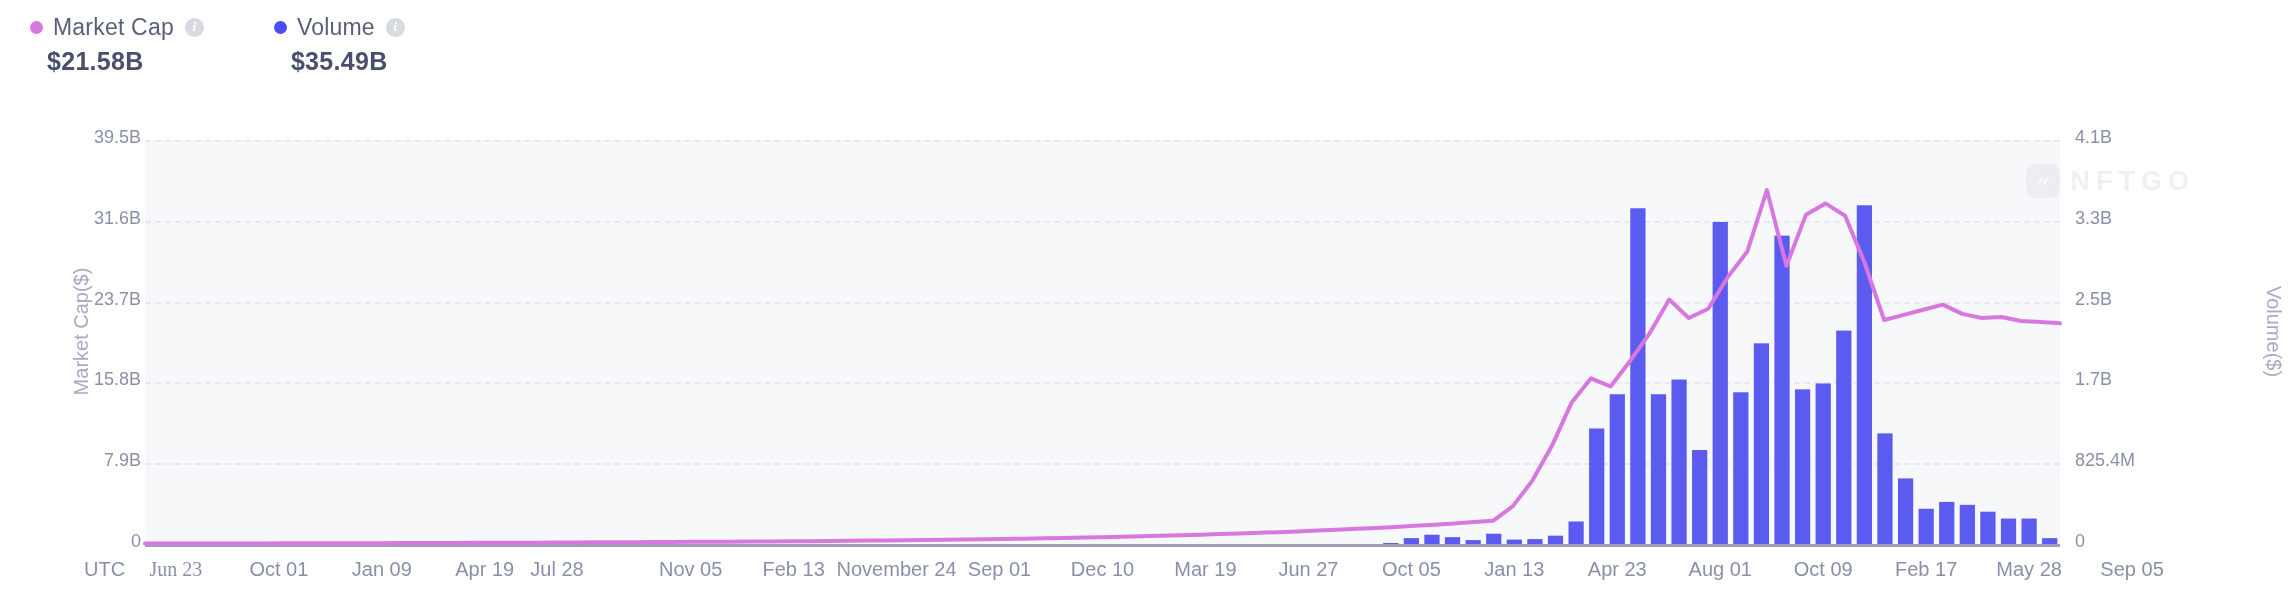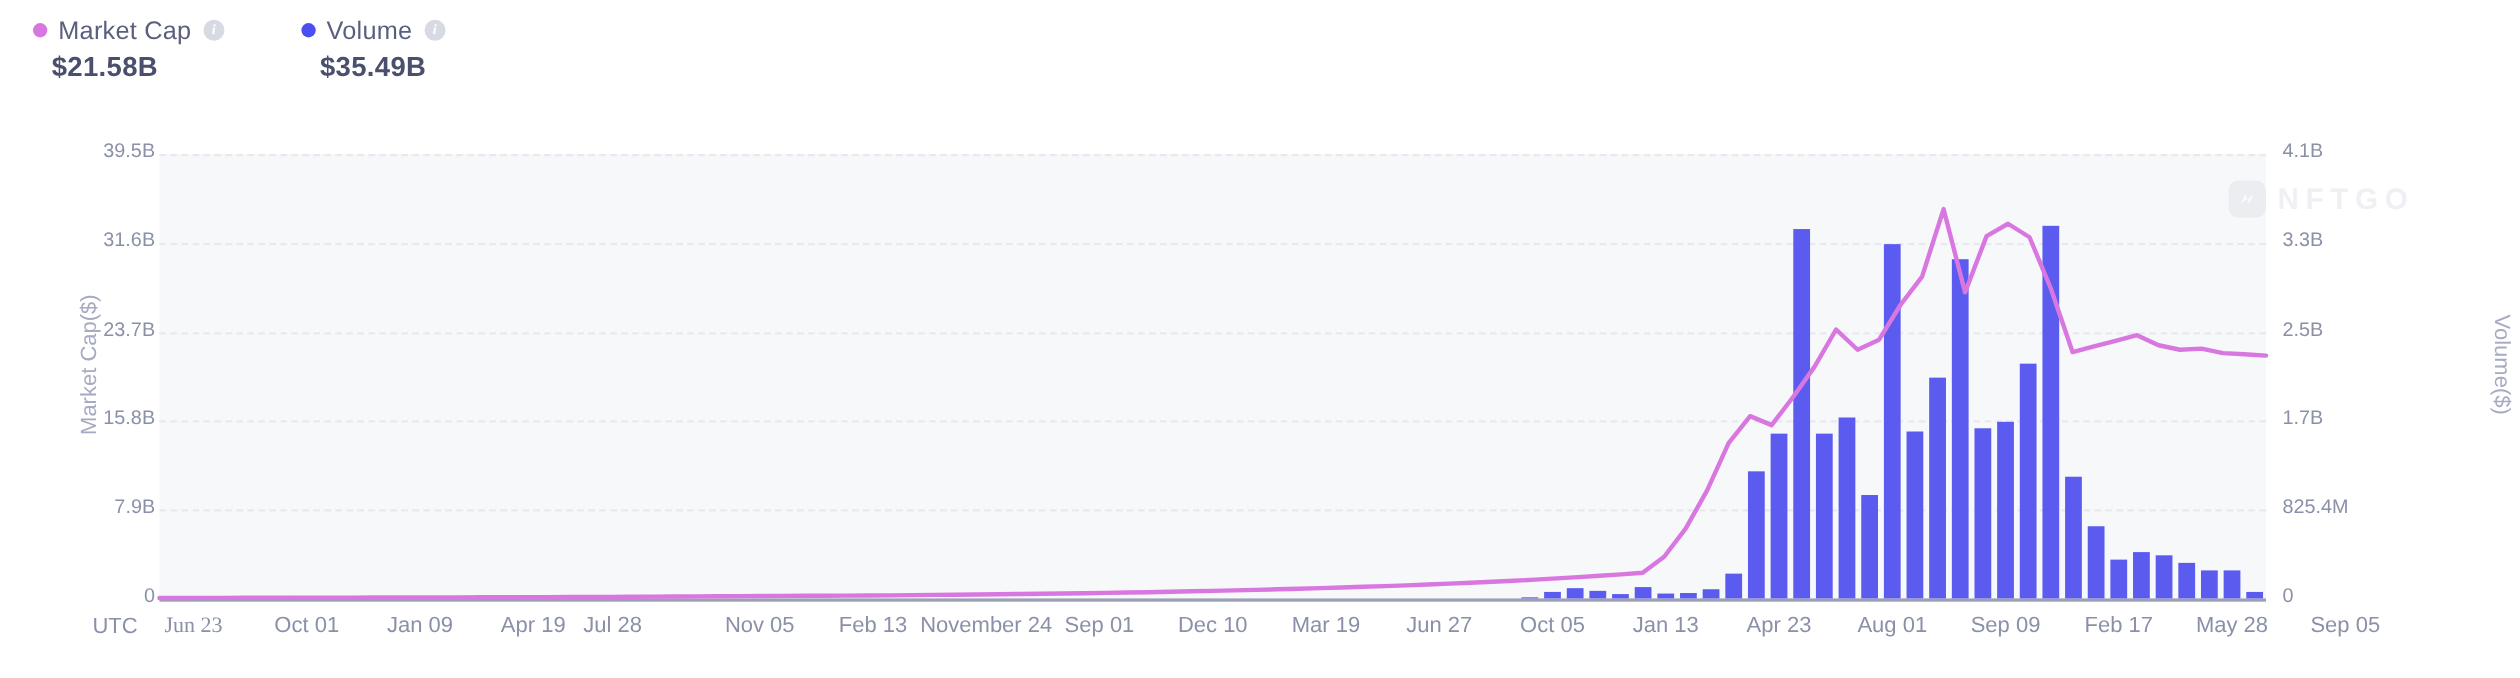--- a/index.html
+++ b/index.html
@@ -120,21 +120,21 @@
         <div class="xtick" style="left: 793.629px;">Feb 13</div>
         <div class="xtick" style="left: 896.586px;">November 24</div>
         <div class="xtick" style="left: 999.543px;">Sep 01</div>
         <div class="xtick" style="left: 1102.5px;">Dec 10</div>
         <div class="xtick" style="left: 1205.46px;">Mar 19</div>
         <div class="xtick" style="left: 1308.41px;">Jun 27</div>
         <div class="xtick" style="left: 1411.37px;">Oct 05</div>
         <div class="xtick" style="left: 1514.33px;">Jan 13</div>
         <div class="xtick" style="left: 1617.28px;">Apr 23</div>
         <div class="xtick" style="left: 1720.24px;">Aug 01</div>
-        <div class="xtick" style="left: 1823.2px;">Sep 09</div>
+        <div class="xtick" style="left: 1823.2px;">Oct 09</div>
         <div class="xtick" style="left: 1926.16px;">Feb 17</div>
         <div class="xtick" style="left: 2029.11px;">May 28</div>
         <div class="xtick" style="left: 2132.07px;">Sep 05</div>
       </div>
 
     <svg class="series" id="series-svg" viewBox="0 0 1915 404" preserveAspectRatio="none">
         <rect x="1238.16" y="403.02" width="15.24" height="0.98" fill="#5b5bf0"></rect>
         <rect x="1258.75" y="398.13" width="15.24" height="5.87" fill="#5b5bf0"></rect>
         <rect x="1279.34" y="394.70" width="15.24" height="9.30" fill="#5b5bf0"></rect>
         <rect x="1299.93" y="397.15" width="15.24" height="6.85" fill="#5b5bf0"></rect>

